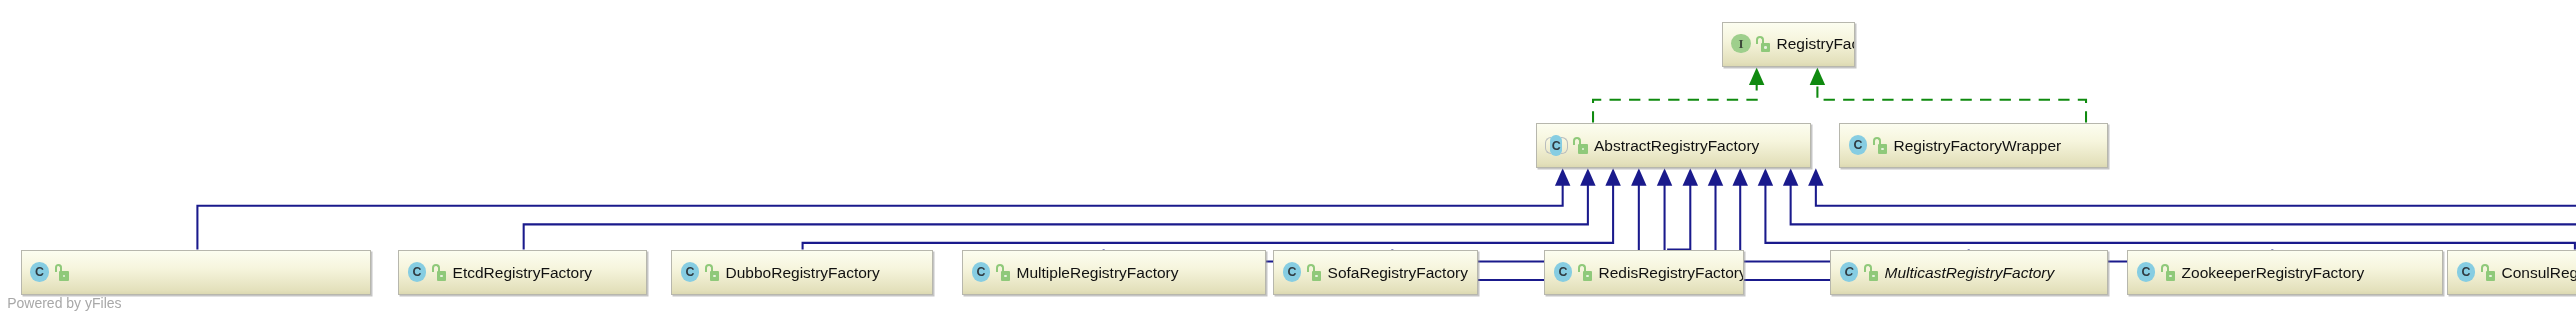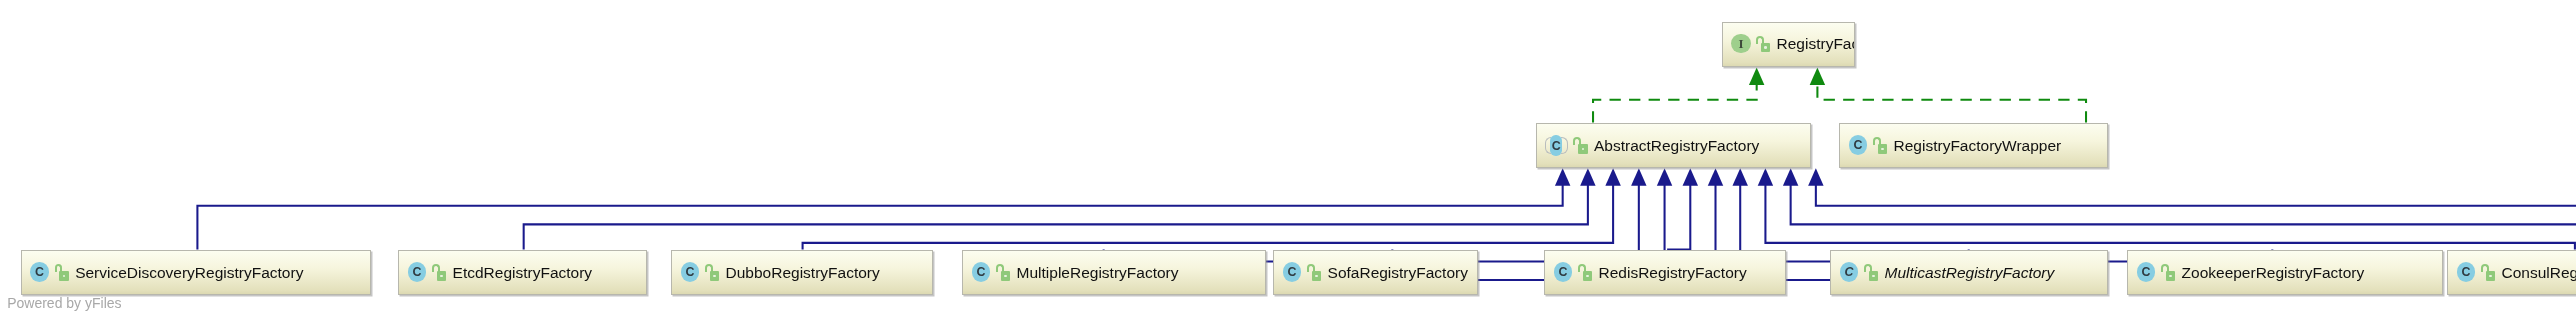--- a/index.html
+++ b/index.html
@@ -204,21 +204,20 @@
           <span class="body"></span>
         </span>
         <span class="node-label">RegistryFactoryWrapper</span>
       </div>
       <div class="node" style="left: 20.6px; top: 250px; width: 350px;">
         <span class="type-icon cls"></span>
         <span class="lock-icon">
           <span class="shackle"></span>
           <span class="body"></span>
         </span>
-        <span class="node-label">ServiceDiscoveryRegistryFactory</span>
       </div>
       <div class="node" style="left: 398px; top: 250px; width: 249px;">
         <span class="type-icon cls"></span>
         <span class="lock-icon">
           <span class="shackle"></span>
           <span class="body"></span>
         </span>
         <span class="node-label">EtcdRegistryFactory</span>
       </div>
       <div class="node" style="left: 671px; top: 250px; width: 262px;">
@@ -238,21 +237,21 @@
         <span class="node-label">MultipleRegistryFactory</span>
       </div>
       <div class="node" style="left: 1273px; top: 250px; width: 205px;">
         <span class="type-icon cls"></span>
         <span class="lock-icon">
           <span class="shackle"></span>
           <span class="body"></span>
         </span>
         <span class="node-label">SofaRegistryFactory</span>
       </div>
-      <div class="node" style="left: 1544px; top: 250px; width: 242px; align-items: center;">
+      <div class="node" style="left: 1544px; top: 250px; width: 200px; align-items: center;">
         <span class="type-icon cls"></span>
         <span class="lock-icon">
           <span class="shackle"></span>
           <span class="body"></span>
         </span>
         <span class="node-label">RedisRegistryFactory</span>
       </div>
       <div class="node" style="left: 1830px; top: 250px; width: 278px; font-style: italic;">
         <span class="type-icon cls"></span>
         <span class="lock-icon">

